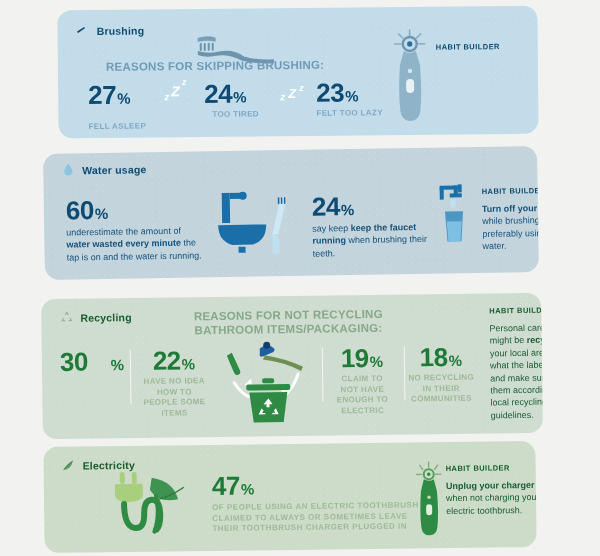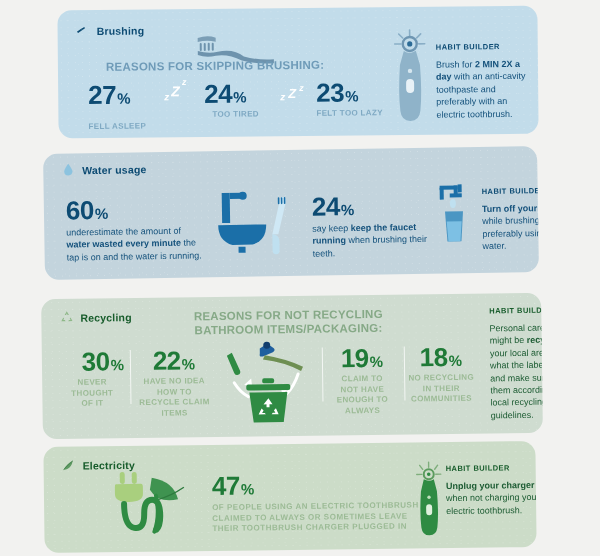--- a/index.html
+++ b/index.html
@@ -147,23 +147,20 @@
           <circle cx="22" cy="17" r="7" fill="none" stroke="#6e96b2" stroke-width="2.4"></circle>
           <circle cx="22" cy="17" r="2.6" fill="#2c6b96"></circle>
           <path d="M16 24 q6 4 12 0 l4 14 q2 28 0 46 q-1 10 -10 10 q-9 0 -10 -10 q-2 -18 0 -46 Z" fill="#8fb3c9"></path>
           <rect x="18" y="52" width="8" height="14" rx="4" fill="#e8f1f6"></rect>
           <circle cx="22" cy="44" r="2.2" fill="#d5e6ef"></circle>
         </svg>
       </span>
 
       <div style="position:absolute; left:378px; top:36px; width:96px;">
         <div class="hb-title blue-dark">HABIT BUILDER</div>
-        <div class="body blue-body" style="margin-top:7px;">
-          <span>Brush for </span><b>2 MIN</b> <b>2X a day</b><span> with an anti-cavity toothpaste and preferably with an electric toothbrush.</span>
-        </div>
       </div>
 
     </div>
   </div>
 
   <div class="panel p-water">
     <div class="texture"></div>
     <div class="content">
 
       <div class="sec-head" style="left:18px; top:9px;">
@@ -257,42 +254,37 @@
         </span>
         <span class="lbl grn-deep">Recycling</span>
       </div>
 
       <div style="position:absolute; left:122px; top:12px; text-align:center; width:250px;">
         <div class="hdl" style="color:#86a987;">REASONS FOR NOT RECYCLING</div>
         <div class="hdl" style="color:#86a987;">BATHROOM ITEMS/PACKAGING:</div>
       </div>
 
       <div style="position:absolute; left:18px; top:50px; width:64px; text-align:center;">
-        <div class="stat" style="justify-content:flex-end;">
+        <div class="stat" style="justify-content:space-between;">
           <span class="num grn-dark">30</span>
           <span class="pct grn-dark">%</span>
-        </div>
-        <div class="caps grn-muted" style="margin-top:3px;">
-          <div>NEVER</div>
-          <div>THOUGHT</div>
-          <div>OF IT</div>
         </div>
       </div>
 
       <div class="vline" style="left:88px; top:52px; height:54px;"></div>
 
       <div style="position:absolute; left:94px; top:50px; width:76px; text-align:center;">
         <div class="stat" style="justify-content:center;text-align:center;">
           <span class="num grn-dark">22</span>
           <span class="pct grn-dark">%</span>
         </div>
         <div class="caps grn-muted" style="margin-top:3px;">
           <div>HAVE NO IDEA</div>
           <div>HOW TO</div>
-          <div>RECYCLE CLAIM</div>
+          <div>PEOPLE SOME</div>
           <div>ITEMS</div>
         </div>
       </div>
 
       <span style="position:absolute; left:178px; top:38px;">
         <svg width="100" height="90" viewBox="0 0 100 90">
           <path d="M12 18 l8 18 q1 3 -2 4 q-3 1 -4 -2 l-7 -17 Z" fill="#2f8b43"></path>
           <g>
             <path d="M40 14 q8 -6 14 0 q2 2 -1 4 l-10 4 q-4 1 -3 -3 Z" fill="#1f5f9e"></path>
             <circle cx="47" cy="11" r="3.5" fill="#123e6e"></circle>
@@ -321,21 +313,21 @@
 
       <div style="position:absolute; left:286px; top:50px; width:68px; text-align:center;">
         <div class="stat" style="justify-content:center;">
           <span class="num grn-dark">19</span>
           <span class="pct grn-dark">%</span>
         </div>
         <div class="caps grn-muted" style="margin-top:3px;">
           <div>CLAIM TO</div>
           <div>NOT HAVE</div>
           <div>ENOUGH TO</div>
-          <div>ALWAYS</div>
+          <div>ELECTRIC</div>
         </div>
       </div>
 
       <div class="vline" style="left:362px; top:52px; height:54px;"></div>
 
       <div style="position:absolute; left:360px; top:50px; width:78px; text-align:center;">
         <div class="stat" style="justify-content:center;">
           <span class="num grn-dark">18</span>
           <span class="pct grn-dark">%</span>
         </div>

